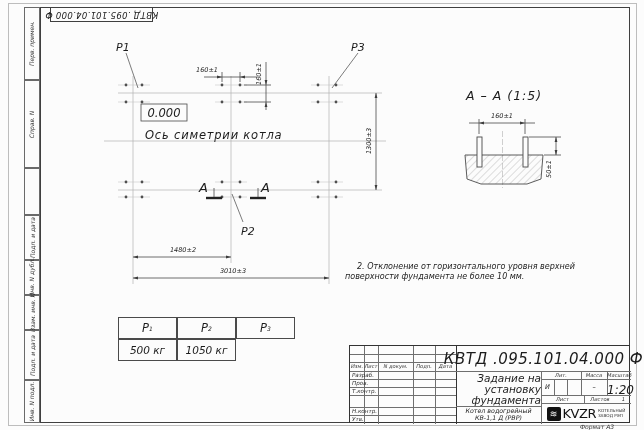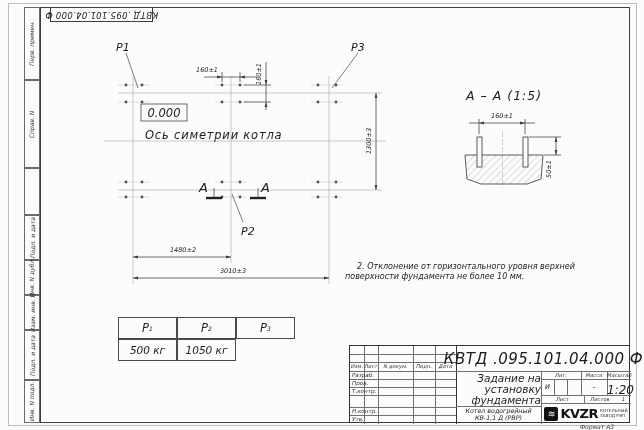--- a/index.html
+++ b/index.html
@@ -39,21 +39,21 @@
   .tb-txt{position:absolute;font-style:italic;white-space:nowrap;}
   .tb-small{font-size:5.2px;color:#333;}
   .tb-sign{font-size:5.6px;color:#333;}
   .docnum{left:106px;top:0;width:175px;height:25px;display:flex;align-items:center;justify-content:center;
           font-size:15px;font-style:italic;letter-spacing:0.5px;white-space:nowrap;}
   .ttl{left:106px;top:27px;width:85px;text-align:right;font-size:10.5px;line-height:11px;font-style:italic;}
   .prod{left:106px;top:61px;width:85px;text-align:center;font-size:6.3px;line-height:7px;font-style:italic;}
   .logo-row{left:191px;top:57px;width:90px;height:21px;display:flex;align-items:center;justify-content:center;gap:2px;}
   .logo-box{width:14px;height:14px;background:#111;border-radius:2px;color:#fff;display:flex;
             align-items:center;justify-content:center;font-size:9px;}
-  .logo-word{font-size:13px;font-weight:700;letter-spacing:-0.5px;color:#111;}
+  .logo-word{font-size:13px;font-weight:400;letter-spacing:-0.5px;color:#111;}
   .logo-cap{font-size:4.2px;line-height:4.8px;color:#333;}
   .fmt{left:552px;top:423px;width:90px;text-align:center;font-size:6px;font-style:italic;color:#333;}
 </style>
 </head>
 <body>
 
 <div class="page">
 
   <div class="abs outer-border"></div>
   <div class="abs main-frame"></div>

